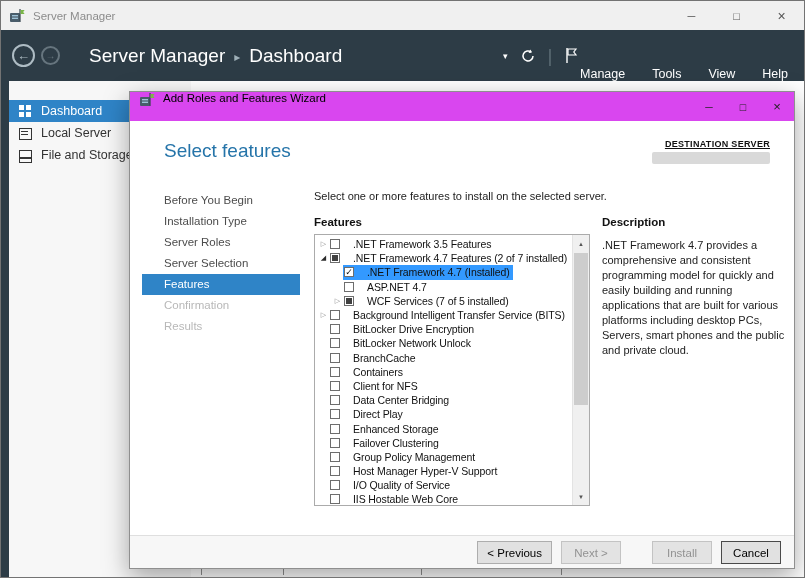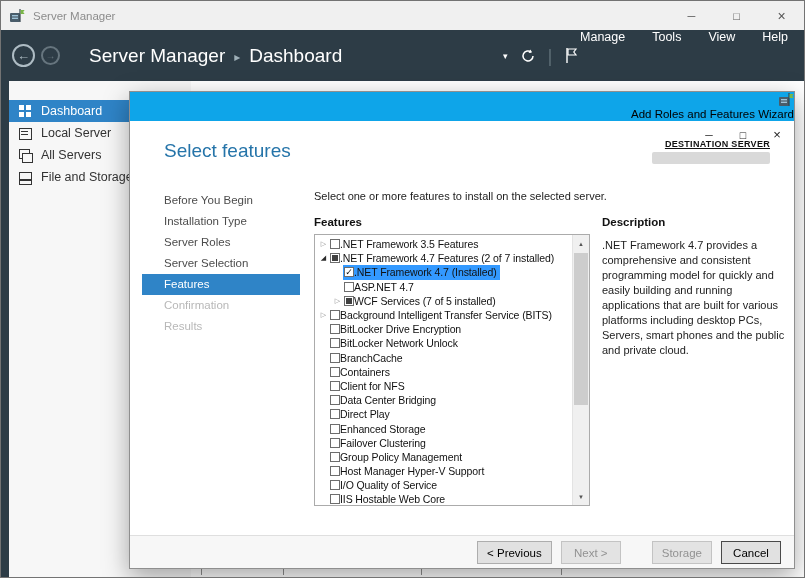--- a/index.html
+++ b/index.html
@@ -25,21 +25,21 @@
                 justify-content:center; cursor:pointer; }
   .nav-back { left:11px; top:14px; width:23px; height:23px; border:2px solid #aebcc4; color:#aebcc4; font-size:13px; }
   .nav-fwd  { left:40px; top:16px; width:19px; height:19px; border:2px solid #66757e; color:#66757e; font-size:10px; }
   .breadcrumb { position:absolute; left:88px; top:0; height:51px; display:flex; align-items:center;
                 gap:9px; color:#ffffff; font-size:19px; }
   .crumb-sep { color:#9fb0b8; font-size:12px; padding-top:3px; }
   .nav-cluster { position:absolute; left:502px; top:0; height:51px; display:flex; align-items:center; gap:12px; }
   .nav-caret { color:#ffffff; font-size:9px; cursor:pointer; }
   .nav-divider { color:#5c6c75; font-size:19px; }
   .nav-iconbtn { cursor:pointer; display:flex; align-items:center; }
-  .nav-menu { position:absolute; right:16px; top:0; height:51px; display:flex; align-items:flex-start;
+  .nav-menu { position:absolute; right:16px; top:0; height:51px; display:flex; align-items:flex-end;
               gap:27px; color:#ffffff; font-size:12.5px; }
   .menu-item { cursor:pointer; }
 
   
   .left-strip { position:absolute; left:0; top:80px; bottom:0; width:8px; background:var(--navbar-dark); }
   .sidebar { position:absolute; left:8px; top:80px; bottom:0; width:182px; background:#f7f7f7; padding-top:19px; }
   .side-item { height:22px; display:flex; align-items:center; gap:9px; padding-left:9px;
                font-size:12.5px; color:#333; white-space:nowrap; cursor:pointer; }
   .side-item.selected { background:var(--accent-blue); color:#ffffff; }
   .si { width:14px; height:14px; position:relative; flex:none; }
@@ -53,22 +53,22 @@
       border:1px solid currentColor; background:#f7f7f7; }
   .icon-storage::before { content:""; position:absolute; left:1px; top:2px; width:11px; height:6px; border:1px solid currentColor; }
   .icon-storage::after  { content:""; position:absolute; left:1px; top:10px; width:11px; height:3px; border:1px solid currentColor; }
 
   
   .peek-line { position:absolute; bottom:2px; width:1px; height:8px; background:#8f8f8f; }
 
   
   .dialog { position:absolute; left:128px; top:90px; width:666px; height:478px; background:#ffffff;
             border:1px solid #8f8f8f; box-shadow:0 8px 24px rgba(0,0,0,0.35); }
-  .dlg-titlebar { position:absolute; top:0; left:0; right:0; height:29px; background:#0ea5e9;
-                  display:flex; align-items:flex-end;flex-direction:column; }
+  .dlg-titlebar { position:absolute; top:0; left:0; right:0; height:29px; background:#d946ef;
+                  display:flex; align-items:flex-start; }
   .dlg-icon { margin-left:9px; width:16px; height:16px; flex:none; }
   .dlg-title { margin-left:8px; font-size:11.5px; color:#000; }
   .dlg-controls { margin-left:auto; display:flex; height:29px; }
   .dlg-btn { width:34px; height:29px; display:flex; align-items:center; justify-content:center;
              font-size:10.5px; color:#222; cursor:pointer; }
   .dlg-btn.close { font-size:13px; }
 
   .dlg-heading { position:absolute; left:34px; top:48px; font-size:19px; font-weight:400; color:var(--heading-blue); }
   .destination { position:absolute; right:24px; top:47px; text-align:right; }
   .destination-label { font-size:9px; font-weight:bold; letter-spacing:0.3px; color:#111;text-decoration:underline; }
@@ -85,21 +85,21 @@
   .features-label { position:absolute; left:184px; top:124px; font-size:11.5px; font-weight:bold; color:#111; }
 
   .features-list { position:absolute; left:184px; top:142px; width:276px; height:272px;
                    border:1px solid #ababab; background:#ffffff; overflow:hidden; }
   .list-inner { position:absolute; left:0; top:2px; right:17px; bottom:0; overflow:hidden; }
   .trow { height:14.2px; display:flex; align-items:center; padding-left:3px;
           font-size:10.5px; letter-spacing:-0.1px; color:#111; white-space:nowrap; cursor:default; }
   .indent { width:14px; flex:none; }
   .expander { width:11px; flex:none; font-size:7px; color:#8a8a8a; text-align:center; cursor:pointer; }
   .expander.expanded { color:#2b2b2b; }
-  .rowsel { display:flex; align-items:center; gap:0; padding:0 3px 0 1px; height:100%; }
+  .rowsel { display:flex; align-items:center; gap:13px; padding:0 3px 0 1px; height:100%; }
   .rowsel.selected { background:var(--selection-blue); }
   .checkbox { width:10px; height:10px; flex:none; border:1px solid #6d6d6d; background:#ffffff;
               position:relative; display:flex; align-items:center; justify-content:center;
               font-size:9px; line-height:8px; color:#111; cursor:pointer; }
   .checkbox.partial::after { content:""; position:absolute; left:1px; top:1px; right:1px; bottom:1px; background:#404040; }
 
   .vscroll { position:absolute; right:0; top:0; bottom:0; width:17px; background:#f0f0f0; border-left:1px solid #e3e3e3; }
   .varrow { position:absolute; left:0; right:0; height:17px; display:flex; align-items:center;
             justify-content:center; font-size:6px; color:#555; cursor:pointer; }
   .varrow.up { top:0; }
@@ -186,24 +186,20 @@
   <div class="sidebar">
       <div class="side-item selected">
         <div class="si icon-grid"></div>
         <div class="side-label">Dashboard</div>
       </div>
       <div class="side-item">
         <div class="si icon-server"></div>
         <div class="side-label">Local Server</div>
       </div>
       <div class="side-item">
-        <div class="si icon-servers"></div>
-        <div class="side-label">All Servers</div>
-      </div>
-      <div class="side-item">
         <div class="si icon-storage"></div>
         <div class="side-label">File and Storage Services</div>
       </div>
     </div>
 
   <div class="peek-line" style="left:200px"></div>
   <div class="peek-line" style="left:282px"></div>
   <div class="peek-line" style="left:420px"></div>
   <div class="peek-line" style="left:560px"></div>
 
@@ -400,19 +396,19 @@
       </div>
     </div>
 
     <div class="description-title">Description</div>
     <div class="description-text">.NET Framework 4.7 provides a comprehensive and consistent programming model for quickly and easily building and running applications that are built for various platforms including desktop PCs, Servers, smart phones and the public and private cloud.</div>
 
     <div class="dlg-footer">
       <div class="footer-buttons">
           <button class="btn">&lt; Previous</button>
           <button class="btn" disabled="">Next &gt;</button>
-          <button class="btn gap" disabled="">Storage</button>
+          <button class="btn gap" disabled="">Install</button>
           <button class="btn default">Cancel</button>
         </div>
     </div>
   </div>
 
 </div>
 
 </body></html>

